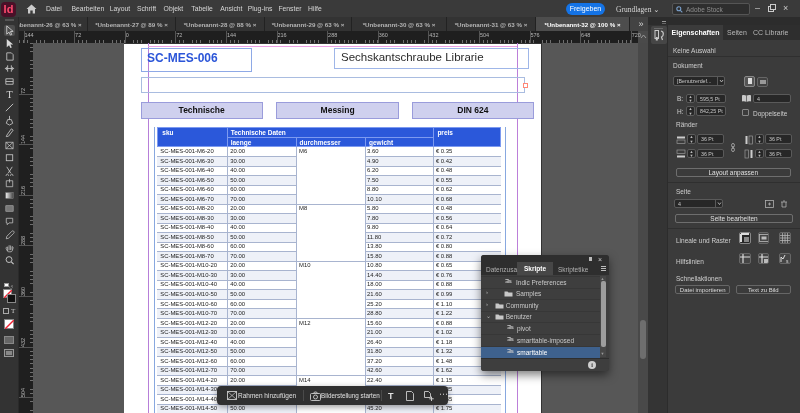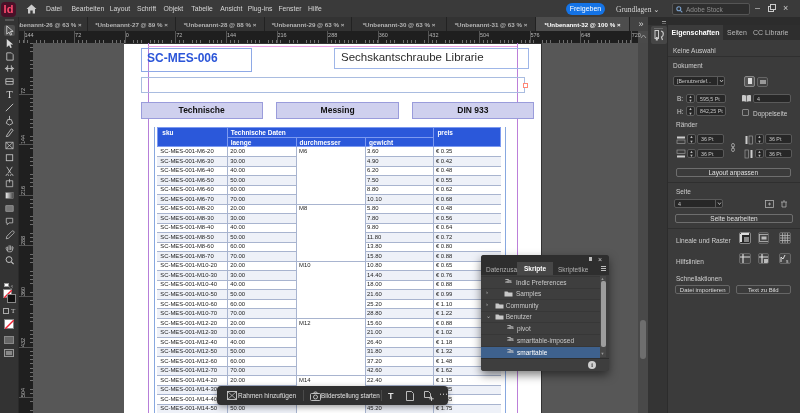--- a/index.html
+++ b/index.html
@@ -226,21 +226,21 @@
 <div class="abs" style="left:517px;top:43px;width:1px;height:370px;background:#bc7fd9;"></div>
 <div class="abs" style="left:148px;top:45.7px;width:369px;height:1px;background:#eda2e4;"></div>
 <div class="abs" style="left:140.5px;top:47.5px;width:111px;height:24.3px;border:1px solid #8ea9e6;"></div>
 <div class="abs" style="left:147px;top:51px;font-size:12px;font-weight:bold;color:#2b55d8;">SC-MES-006</div>
 <div class="abs" style="left:334px;top:48.2px;width:195px;height:20.5px;border:1px solid #9fb6e8;"></div>
 <div class="abs" style="left:341px;top:51px;font-size:11.5px;color:#2a2a2a;">Sechskantschraube Librarie</div>
 <div class="abs" style="left:140.5px;top:77px;width:384.5px;height:16.2px;border:1px solid #a9bce0;"></div>
 <div class="abs" style="left:523px;top:83px;width:4.5px;height:4.5px;border:1px solid #f87;background:#fff;"></div>
 <div class="abs" style="left:140.5px;top:101.8px;width:122.3px;height:16.8px;background:#cfd0ee;border:1px solid #9a9cdb;color:#101010;font-size:8.5px;font-weight:bold;text-align:center;line-height:15px;">Technische</div>
 <div class="abs" style="left:275.9px;top:101.8px;width:123.4px;height:16.8px;background:#cfd0ee;border:1px solid #9a9cdb;color:#101010;font-size:8.5px;font-weight:bold;text-align:center;line-height:15px;">Messing</div>
-<div class="abs" style="left:411.9px;top:101.8px;width:122.1px;height:16.8px;background:#cfd0ee;border:1px solid #9a9cdb;color:#101010;font-size:8.5px;font-weight:bold;text-align:center;line-height:15px;">DIN 933</div>
+<div class="abs" style="left:411.9px;top:101.8px;width:122.1px;height:16.8px;background:#cfd0ee;border:1px solid #9a9cdb;color:#101010;font-size:8.5px;font-weight:bold;text-align:center;line-height:15px;">DIN 624</div>
 <div class="abs" style="left:154px;top:126.5px;width:1px;height:286.5px;background:#88a8e0;"></div>
 <div class="abs" style="left:504.5px;top:126.5px;width:1px;height:286.5px;background:#88a8e0;"></div>
 <div class="abs" style="left:157.3px;top:126.5px;width:344.0px;height:20.1px;background:#2b58da;border:1px solid #7d9af0;"></div>
 <div class="abs" style="left:226.7px;top:126.5px;width:1px;height:20.1px;background:#7d9af0;"></div>
 <div class="abs" style="left:433.4px;top:126.5px;width:1px;height:20.1px;background:#7d9af0;"></div>
 <div class="abs" style="left:226.7px;top:137.0px;width:206.7px;height:1px;background:#7d9af0;"></div>
 <div class="abs" style="left:295.6px;top:137.0px;width:1px;height:9.6px;background:#7d9af0;"></div>
 <div class="abs" style="left:365.0px;top:137.0px;width:1px;height:9.6px;background:#7d9af0;"></div>
 <div class="abs" style="left:162.3px;top:129.0px;font-size:6.5px;font-weight:bold;color:#ffffff;white-space:nowrap;">sku</div>
 <div class="abs" style="left:230.7px;top:129.0px;font-size:6.5px;font-weight:bold;color:#ffffff;white-space:nowrap;">Technische Daten</div>

